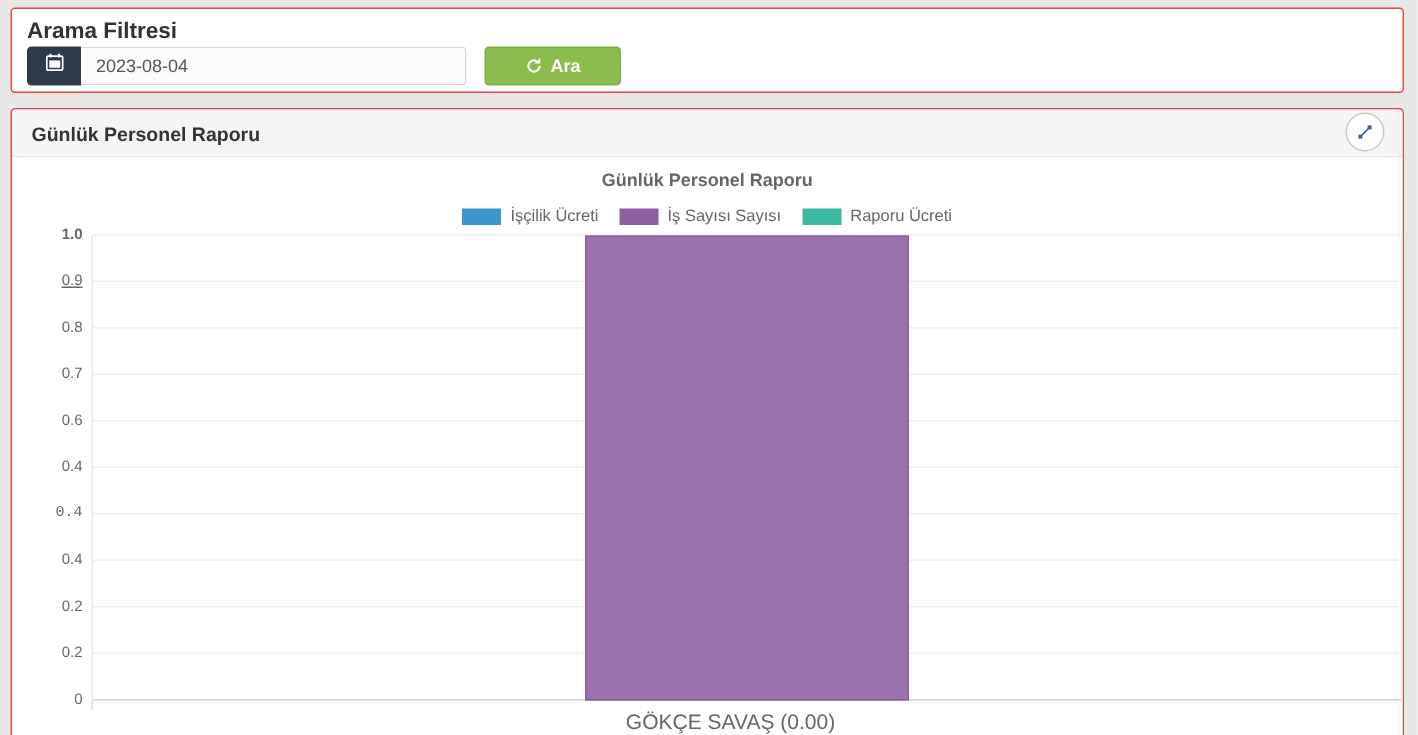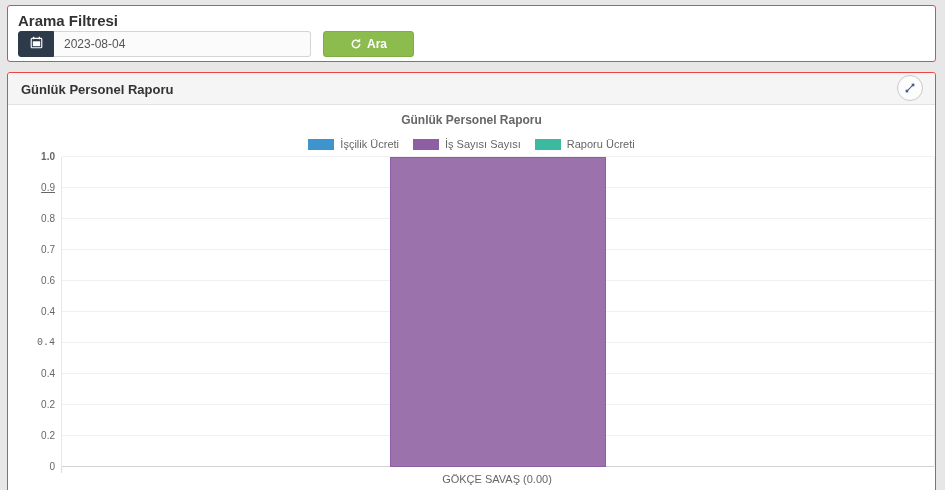--- a/index.html
+++ b/index.html
@@ -77,22 +77,22 @@
   .gridline{position:absolute;left:0;width:100%;height:1px;}
   .ytick{
     position:absolute;right:100%;margin-right:7px;width:40px;
     text-align:right;font-size:10px;color:#666;line-height:12px;
   }
   .axis-tick-stub{
     position:absolute;left:-1px;bottom:-6px;width:1px;height:6px;background:#dcdcdc;
   }
   .bar{position:absolute;bottom:0;box-sizing:border-box;}
   .xlabel{
-    position:absolute;left:53px;top:368px;width:872px;text-align:center;
-    font-size:11px;color:#666;
+    position:absolute;left:43px;top:368px;width:872px;text-align:center;
+    font-size:14px;color:#666;
   }
 </style>
 </head>
 <body>
 
 <div class="card" id="filter-card">
   <div class="filter-title">Arama Filtresi</div>
   <div class="input-group">
     <div class="addon">
       <span>

